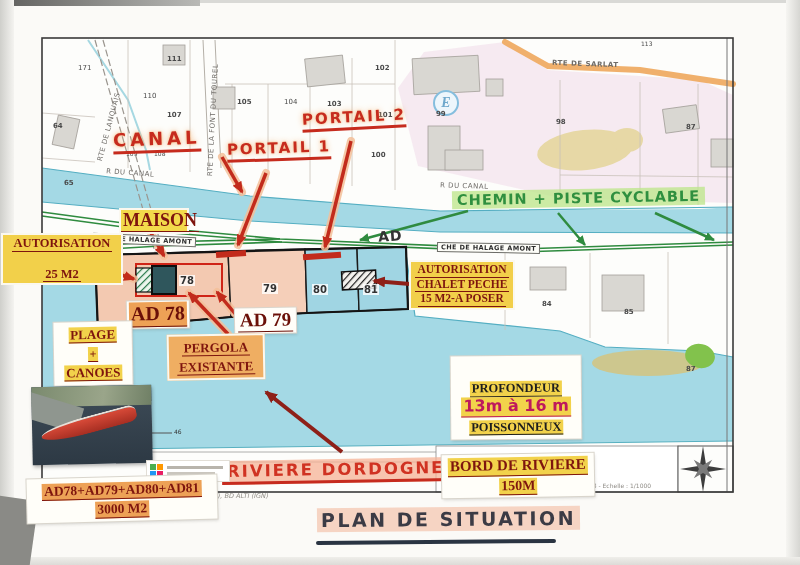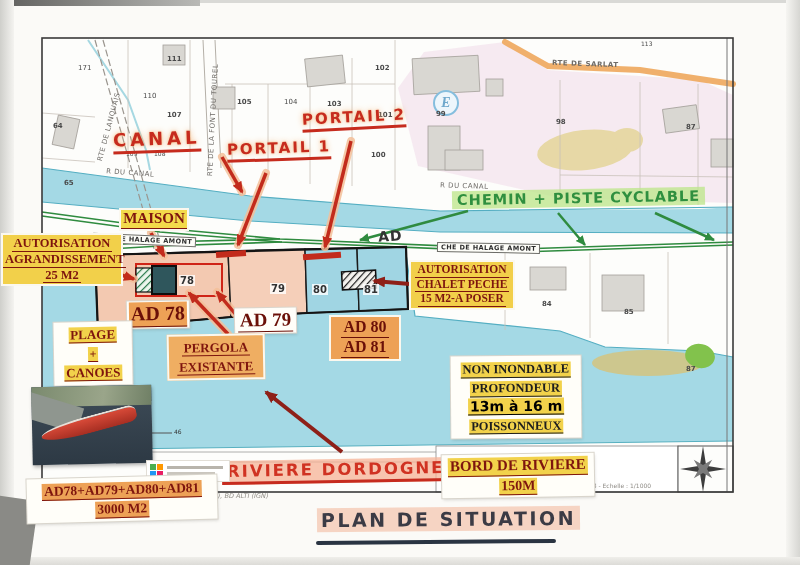--- a/index.html
+++ b/index.html
@@ -200,77 +200,73 @@
   <div class="pnum" style="left:284px;top:98px;font-weight:normal;">104</div>
   <div class="pnum" style="left:327px;top:100px;font-weight:bold;">103</div>
   <div class="pnum" style="left:375px;top:64px;font-weight:bold;">102</div>
   <div class="pnum" style="left:378px;top:111px;font-weight:bold;">101</div>
   <div class="pnum" style="left:371px;top:151px;font-weight:bold;">100</div>
   <div class="pnum" style="left:436px;top:110px;font-weight:bold;">99</div>
   <div class="pnum" style="left:641px;top:40px;font-size:6px;">113</div>
   <div class="pnum" style="left:556px;top:118px;font-weight:bold;">98</div>
   <div class="pnum" style="left:686px;top:123px;font-weight:bold;">87</div>
   <div class="pnum big" style="left:179px;top:275px;">78</div>
-  <div class="pnum big" style="left:262px;top:283px;margin-left:8px;">79</div>
+  <div class="pnum big" style="left:262px;top:283px;">79</div>
   <div class="pnum big" style="left:312px;top:284px;">80</div>
   <div class="pnum big" style="left:363px;top:284px;">81</div>
   <div class="pnum" style="left:542px;top:300px;font-weight:bold;">84</div>
   <div class="pnum" style="left:624px;top:308px;font-weight:bold;">85</div>
   <div class="pnum" style="left:686px;top:365px;font-weight:bold;">87</div>
   <div class="pnum" style="left:174px;top:428px;font-size:6px;color:#333;">46</div>
 
   <div class="lbl hand red-hand red-u" style="left:113px;top:128px;font-size:18px;letter-spacing:4px;transform:rotate(-2deg);">CANAL</div>
   <div class="lbl hand red-hand red-u" style="left:227px;top:139px;font-size:15px;letter-spacing:2px;transform:rotate(-2deg);">PORTAIL 1</div>
   <div class="lbl hand red-hand red-u" style="left:302px;top:108px;font-size:15px;letter-spacing:2px;transform:rotate(-3deg);">PORTAIL 2</div>
 
   <div class="lbl hand green-hand" style="left:452px;top:189px;font-size:14.5px;letter-spacing:1px;transform:rotate(-1deg);">CHEMIN + PISTE CYCLABLE</div>
   <div class="lbl hand" style="left:378px;top:228px;font-size:14px;color:#333;letter-spacing:1px;transform:rotate(-4deg);">AD</div>
 
-  <div class="box serif" style="left:119px;top:208px;width:66px;background:#f3da4b;border:2px solid #fbf8ef;font-size:15px;">
+  <div class="box serif" style="left:119px;top:208px;width:66px;background:#f3da4b;border:2px solid #fbf8ef;font-size:18px;">
     <span class="u">MAISON</span>
   </div>
 
   <div class="box serif" style="left:1px;top:233px;width:118px;background:#f2d04a;border:2px solid #fbf8ef;font-size:12.5px;padding:1px 0;">
     <span class="u">AUTORISATION</span><br>
-    <span class="u">AGRANDISSEMENT</span><br>
+    <br>
     <span class="u">25 M2</span>
   </div>
 
   <div class="box serif" style="left:409px;top:260px;width:102px;background:#f2cf4a;border:2px solid #fbf8ef;font-size:11.5px;padding:1px 0;">
     <span class="u">AUTORISATION</span><br>
     <span class="u">CHALET PECHE</span><br>
     <span class="u">15 M2-A POSER</span>
   </div>
 
   <div class="box white-box" style="left:127px;top:301px;padding:1px 2px;transform:rotate(-1deg);">
     <span class="serif u hl-o" style="font-size:20px;color:#6b1008;">AD 78</span>
   </div>
   <div class="box white-box" style="left:235px;top:308px;padding:1px 3px;transform:rotate(-1deg);">
     <span class="serif u" style="font-size:19px;color:#6b1008;">AD 79</span>
   </div>
-  <div class="box" style="left:329px;top:315px;width:68px;background:#eda156;border:2px solid #fbf8ef;padding:1px 0;">
-    <span class="serif u" style="font-size:16px;color:#6b1008;">AD 80</span><br>
-    <span class="serif u" style="font-size:16px;color:#6b1008;">AD 81</span>
-  </div>
 
   <div class="box white-box" style="left:54px;top:322px;width:78px;padding:3px 0;transform:rotate(-1deg);">
     <span class="serif u hl-y" style="font-size:13px;">PLAGE</span><br>
     <span class="serif u hl-y" style="font-size:12px;">+</span><br>
     <span class="serif u hl-y" style="font-size:13px;">CANOES</span>
   </div>
 
   <div class="box" style="left:167px;top:334px;width:94px;background:#efae62;border:2px solid #fbf8ef;padding:2px 0;transform:rotate(-1deg);">
     <span class="serif u" style="font-size:13px;">PERGOLA</span><br>
     <span class="serif u" style="font-size:13px;">EXISTANTE</span>
   </div>
 
   <div class="box white-box" style="left:451px;top:356px;width:130px;padding:3px 0;transform:rotate(-0.5deg);">
-    <span class="serif u hl-y" style="font-size:12.5px;color:#1d1d1d;">NON INONDABLE</span><br>
+    <br>
     <span class="serif u hl-y" style="font-size:12.5px;color:#1d1d1d;">PROFONDEUR</span><br>
-    <span class="hand u hl-y" style="font-size:14px;color:#000000;">13m à 16 m</span><br>
+    <span class="hand u hl-y" style="font-size:16px;color:#be185d;">13m à 16 m</span><br>
     <span class="serif u hl-y" style="font-size:12.5px;color:#1d1d1d;">POISSONNEUX</span>
   </div>
 
   <div class="tiny" style="left:104px;top:492px;font-style:italic;">DS - sources : BD TOPO (IGN, 2013), BD ALTI (IGN)</div>
   <div class="tiny" style="left:562px;top:482px;font-size:6px;">29/06/2018 - Echelle : 1/1000</div>
 
   <div class="lbl hand red-u" style="left:222px;top:459px;font-size:16.5px;letter-spacing:2px;color:#d03222;background:rgba(246,178,150,.75);padding:1px 5px;transform:rotate(-1deg);">RIVIERE DORDOGNE</div>
 
   <div class="box white-box" style="left:442px;top:454px;width:152px;padding:2px 0;transform:rotate(-1deg);">
     <span class="serif u hl-y" style="font-size:15px;">BORD DE RIVIERE</span><br>

